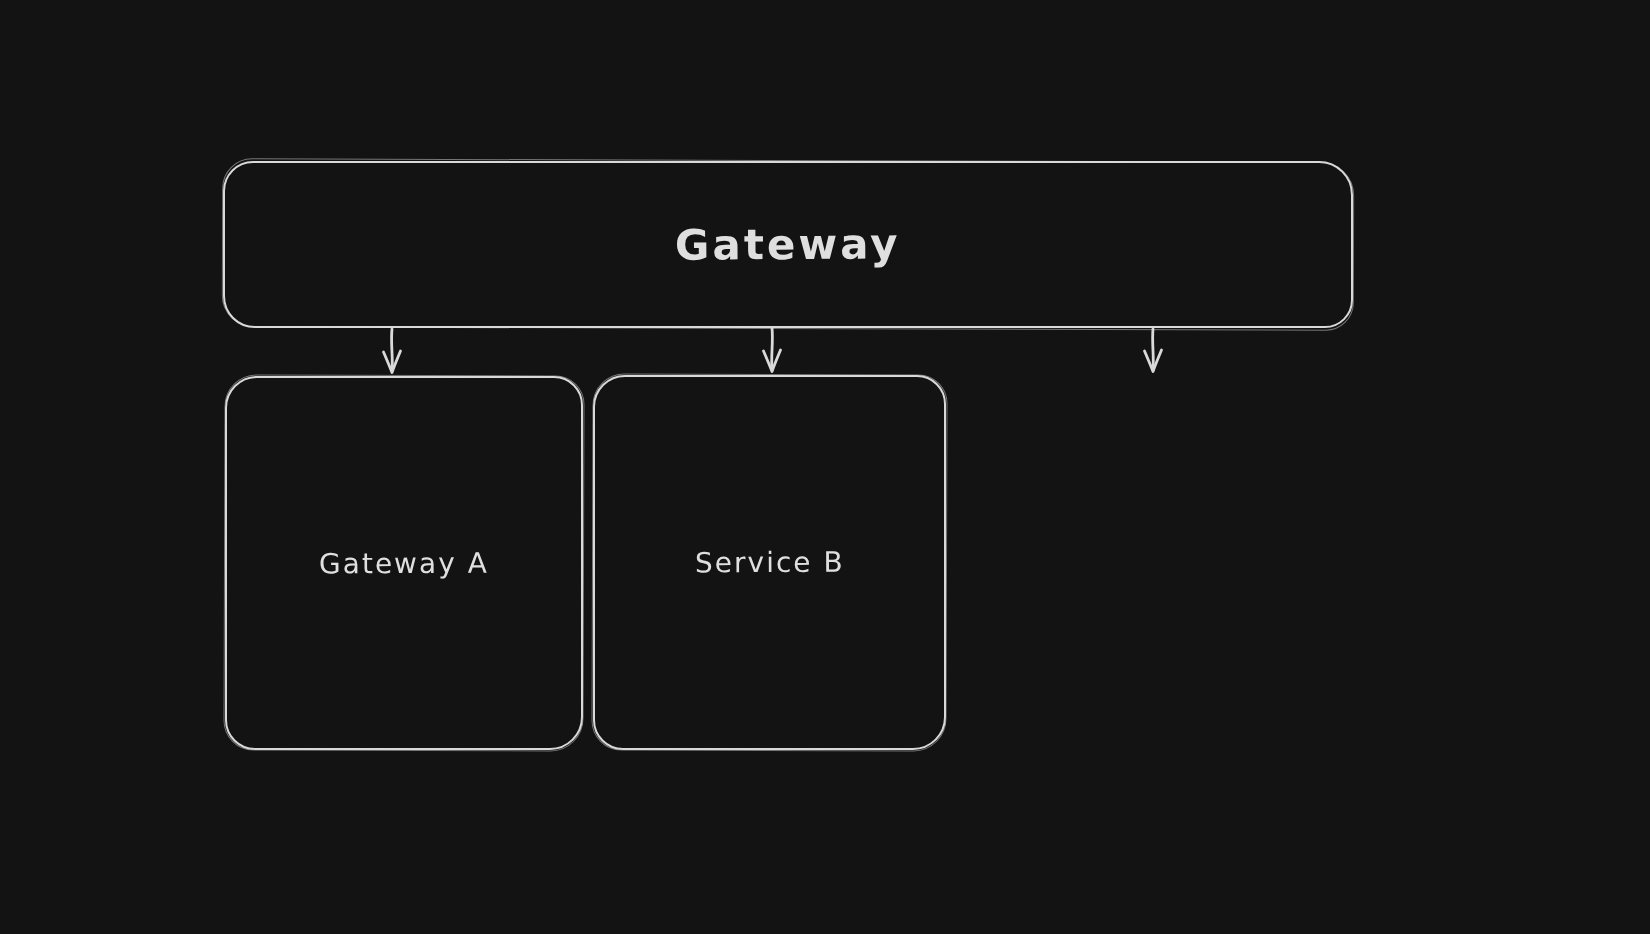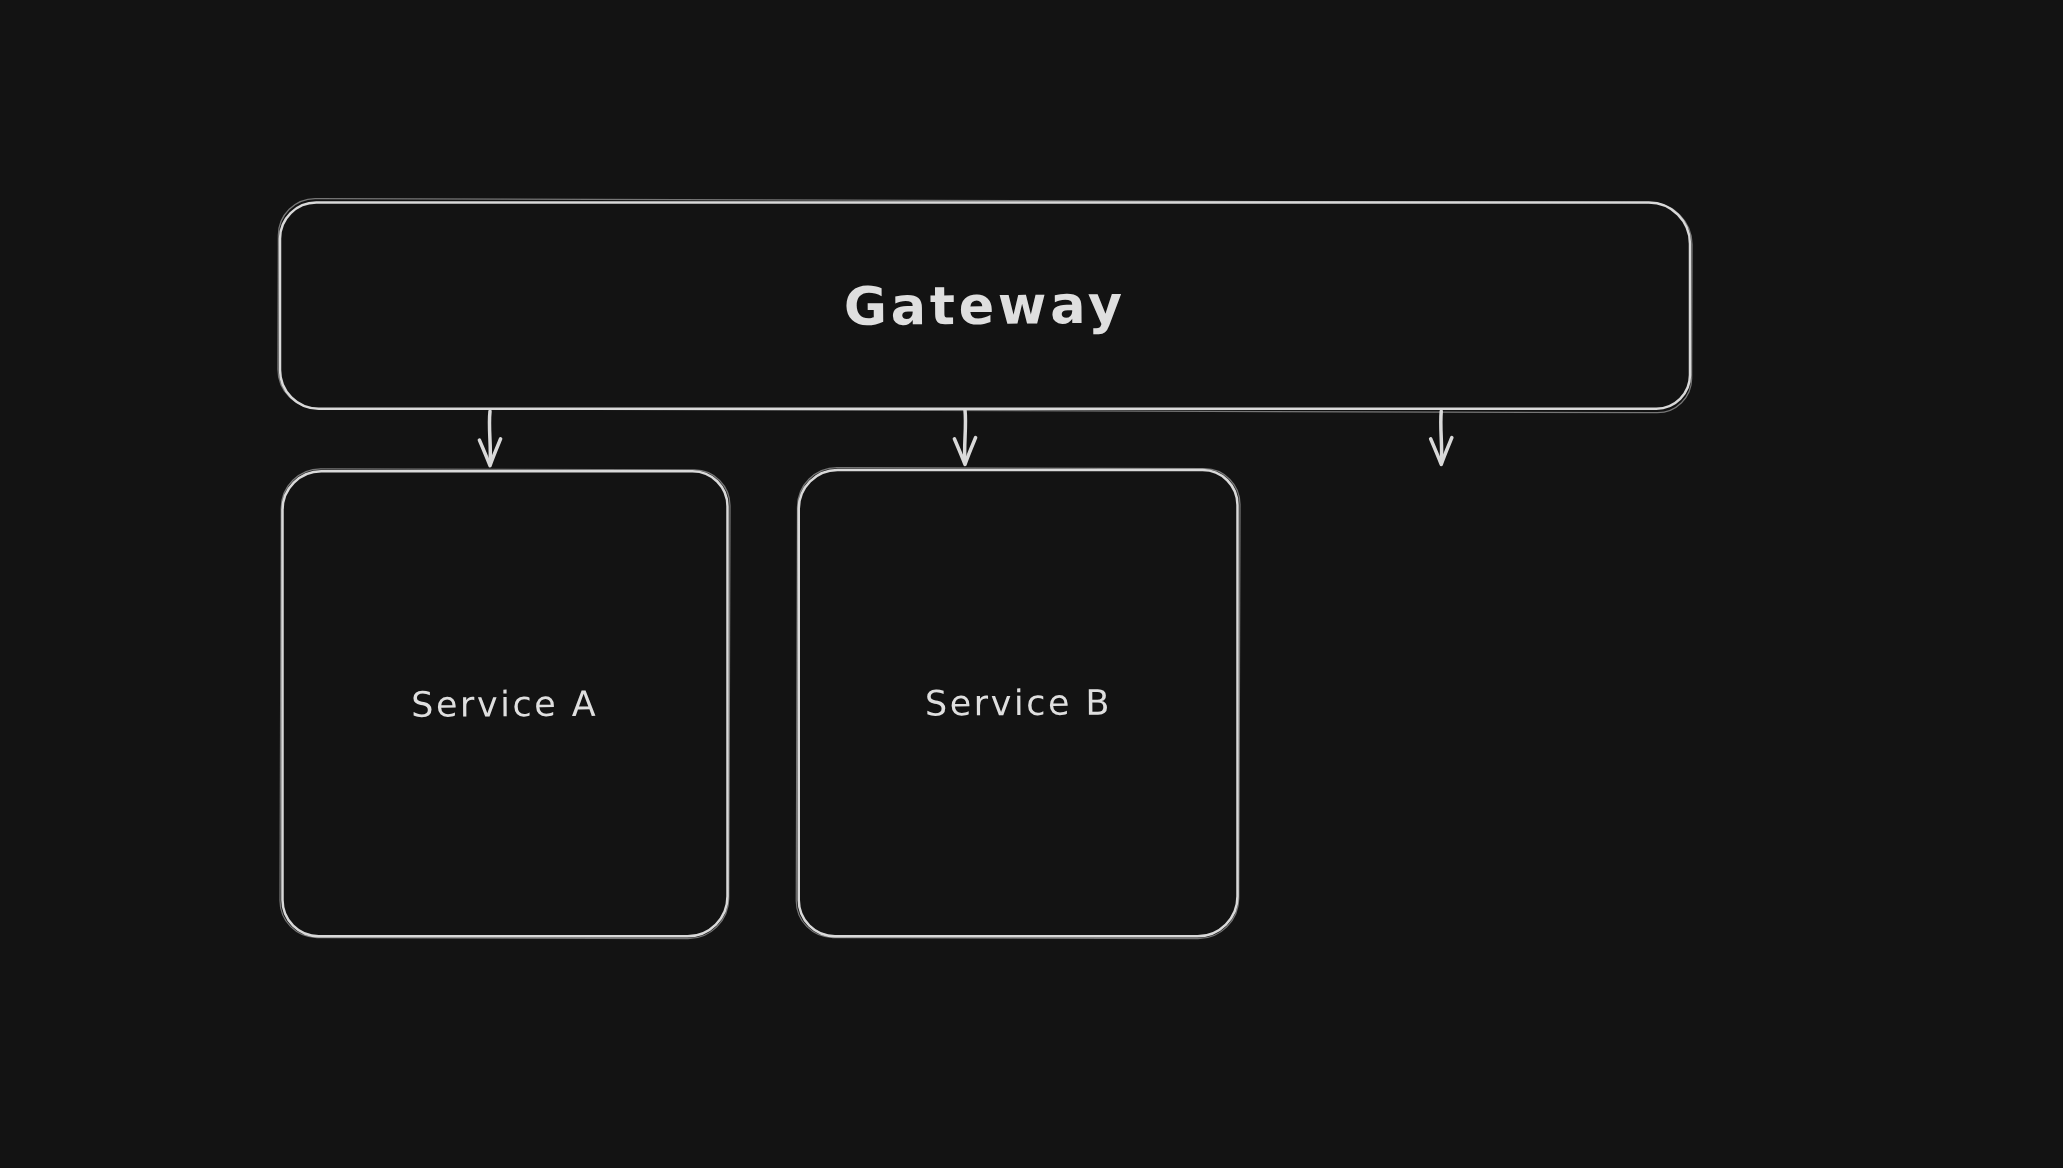--- a/index.html
+++ b/index.html
@@ -43,21 +43,21 @@
     transform:rotate(-.4deg);
   }
   .node-service{
     border-radius:32px 29px 33px 30px;
   }
   .node-service .label{
     font-size:28px;font-weight:500;letter-spacing:2px;
     transform:rotate(-.3deg);
   }
   .node-service-a{left:225px;top:376px;width:358px;height:374px;}
-  .node-service-b{left:638px;top:375px;width:353px;height:375px;}
+  .node-service-b{left:593px;top:375px;width:353px;height:375px;}
   .node-service-c{left:1000px;top:375px;width:358px;height:375px;}
   svg.edges-layer{
     position:absolute;left:0;top:0;width:1650px;height:934px;
     pointer-events:none;
   }
   .edge{
     stroke:var(--stroke);
     stroke-width:2.8;
     fill:none;
     stroke-linecap:round;
@@ -67,21 +67,21 @@
 </head>
 <body>
 
 <div class="canvas">
 
   <div class="node node-gateway">
     <span class="label">Gateway</span>
   </div>
 
   <div class="node node-service node-service-a">
-    <span class="label">Service A</span>
+    <span class="label">Gateway A</span>
   </div>
 
   <div class="node node-service node-service-b">
     <span class="label">Service B</span>
   </div>
 
 
   <svg class="edges-layer" viewBox="0 0 1650 934" xmlns="http://www.w3.org/2000/svg">
     <g>
       <path class="edge" d="M392,329 C390.5,343 393.2,357 392,371"></path>

